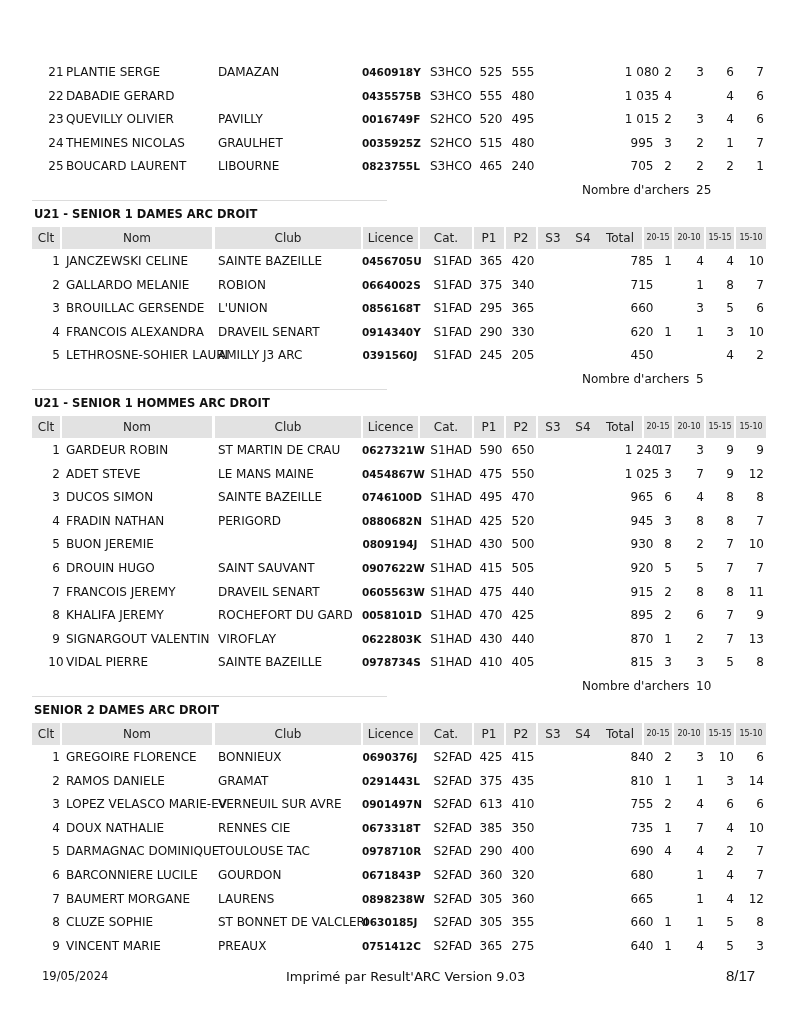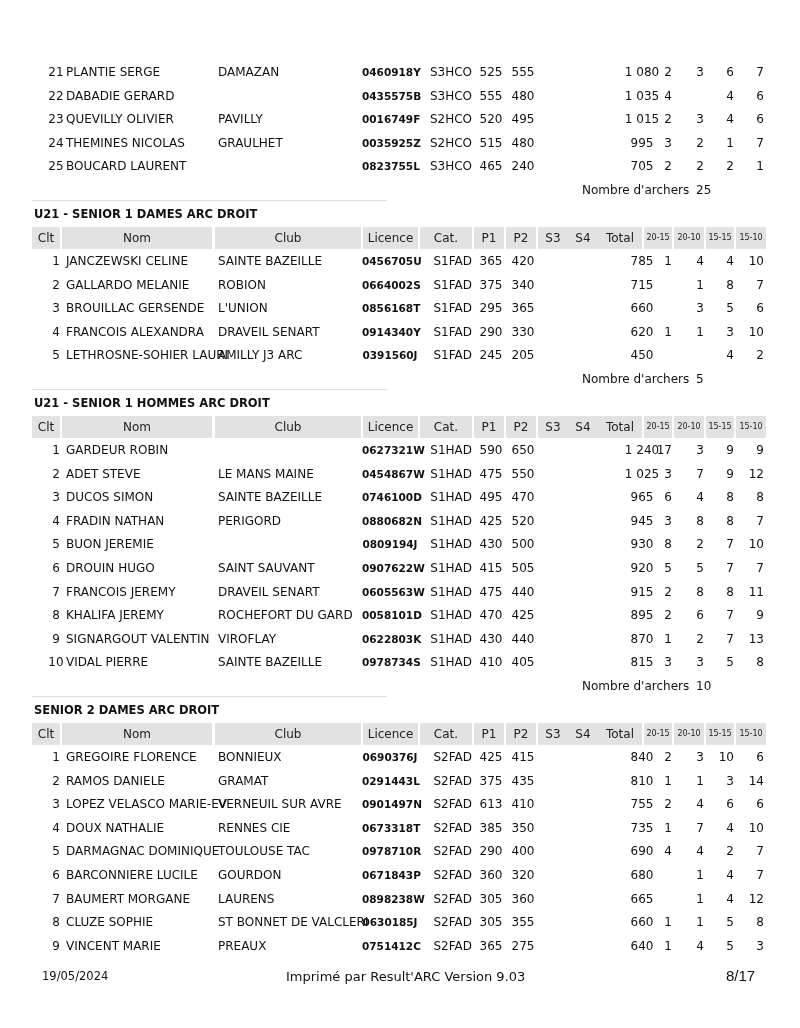--- a/index.html
+++ b/index.html
@@ -103,20 +103,21 @@
       <span class="c-s4"></span>
       <span class="c-tot">995</span>
       <span class="c-a">3</span>
       <span class="c-b">2</span>
       <span class="c-c">1</span>
       <span class="c-d">7</span>
     </div>
     <div class="row" style="top: 155.4px;">
       <span class="c-clt">25</span>
       <span class="c-nom">BOUCARD LAURENT</span>
+      <span class="c-club">LIBOURNE</span>
       <span class="c-lic">0823755L</span>
       <span class="c-cat">S3HCO</span>
       <span class="c-p1">465</span>
       <span class="c-p2">240</span>
       <span class="c-s3"></span>
       <span class="c-s4"></span>
       <span class="c-tot">705</span>
       <span class="c-a">2</span>
       <span class="c-b">2</span>
       <span class="c-c">2</span>
@@ -236,20 +237,21 @@
       <span style="left: 536px; width: 30px;">S4</span>
       <span style="left: 566px; width: 44px;">Total</span>
       <span class="small" style="left: 612px; width: 28px;">20-15</span>
       <span class="small" style="left: 642px; width: 30px;">20-10</span>
       <span class="small" style="left: 674px; width: 28px;">15-15</span>
       <span class="small" style="left: 704px; width: 30px;">15-10</span>
     </div>
     <div class="row" style="top: 439px;">
       <span class="c-clt">1</span>
       <span class="c-nom">GARDEUR ROBIN</span>
+      <span class="c-club">ST MARTIN DE CRAU</span>
       <span class="c-lic">0627321W</span>
       <span class="c-cat">S1HAD</span>
       <span class="c-p1">590</span>
       <span class="c-p2">650</span>
       <span class="c-s3"></span>
       <span class="c-s4"></span>
       <span class="c-tot">1 240</span>
       <span class="c-a">17</span>
       <span class="c-b">3</span>
       <span class="c-c">9</span>

